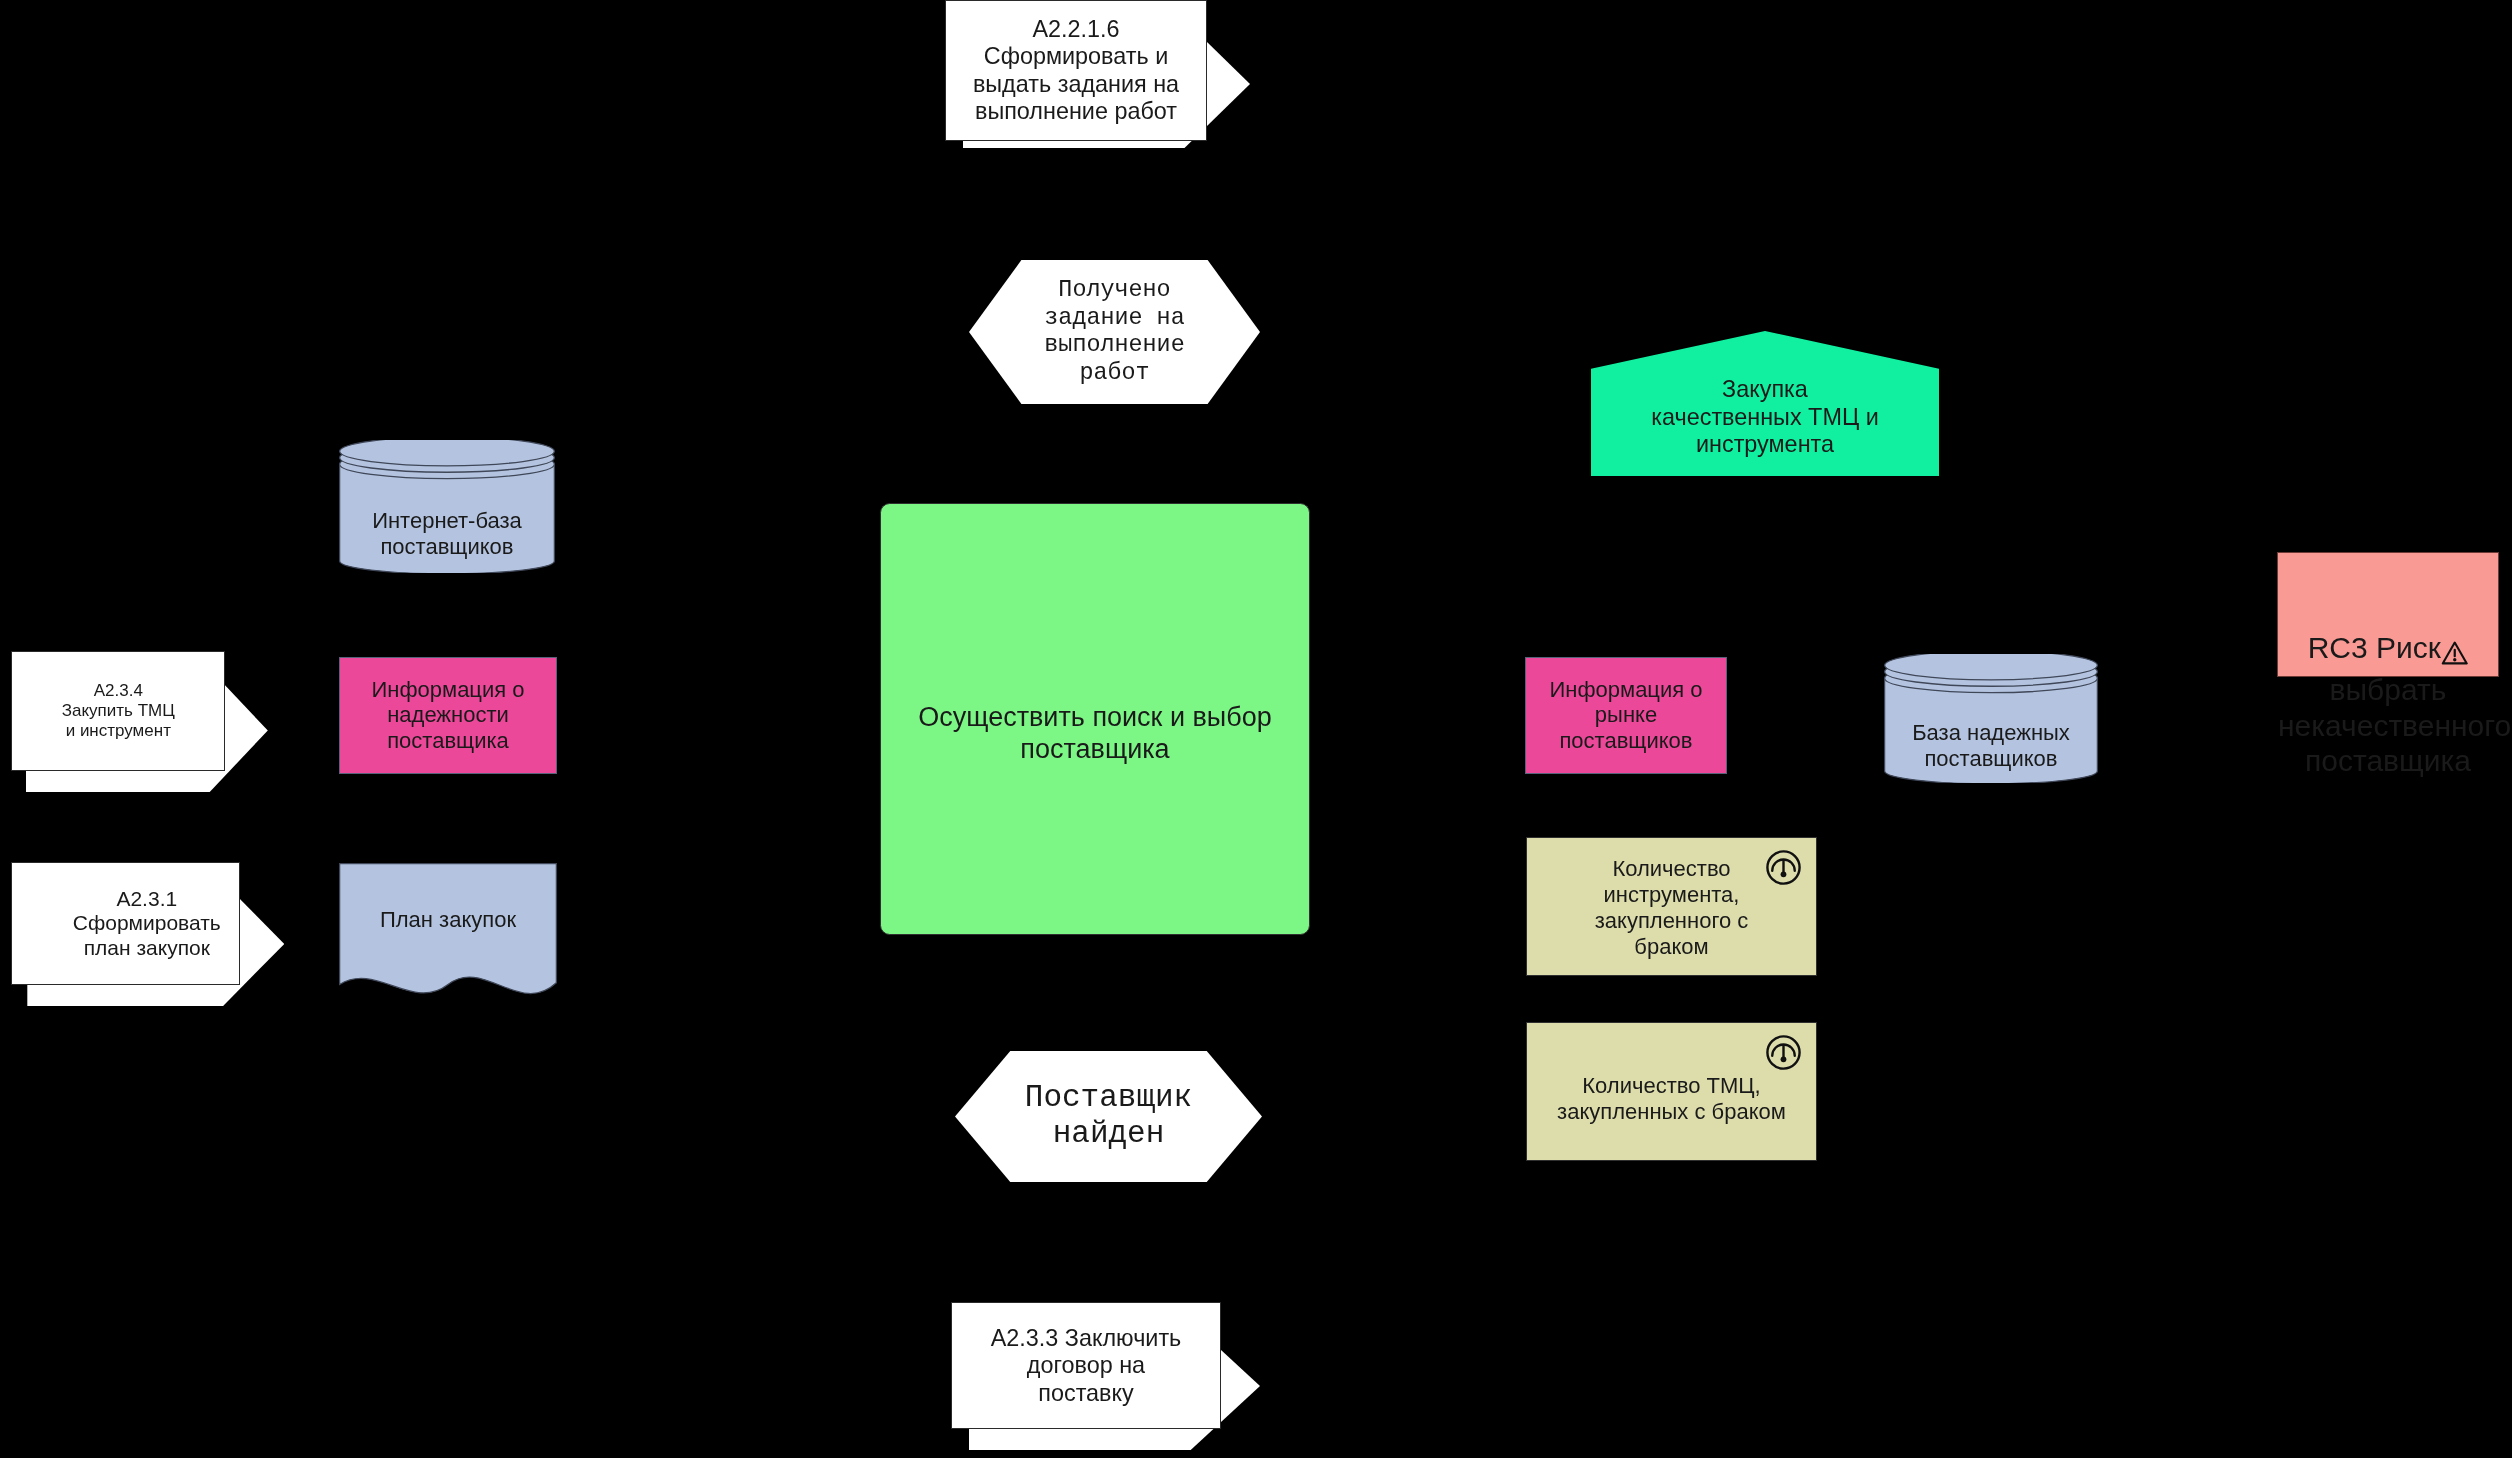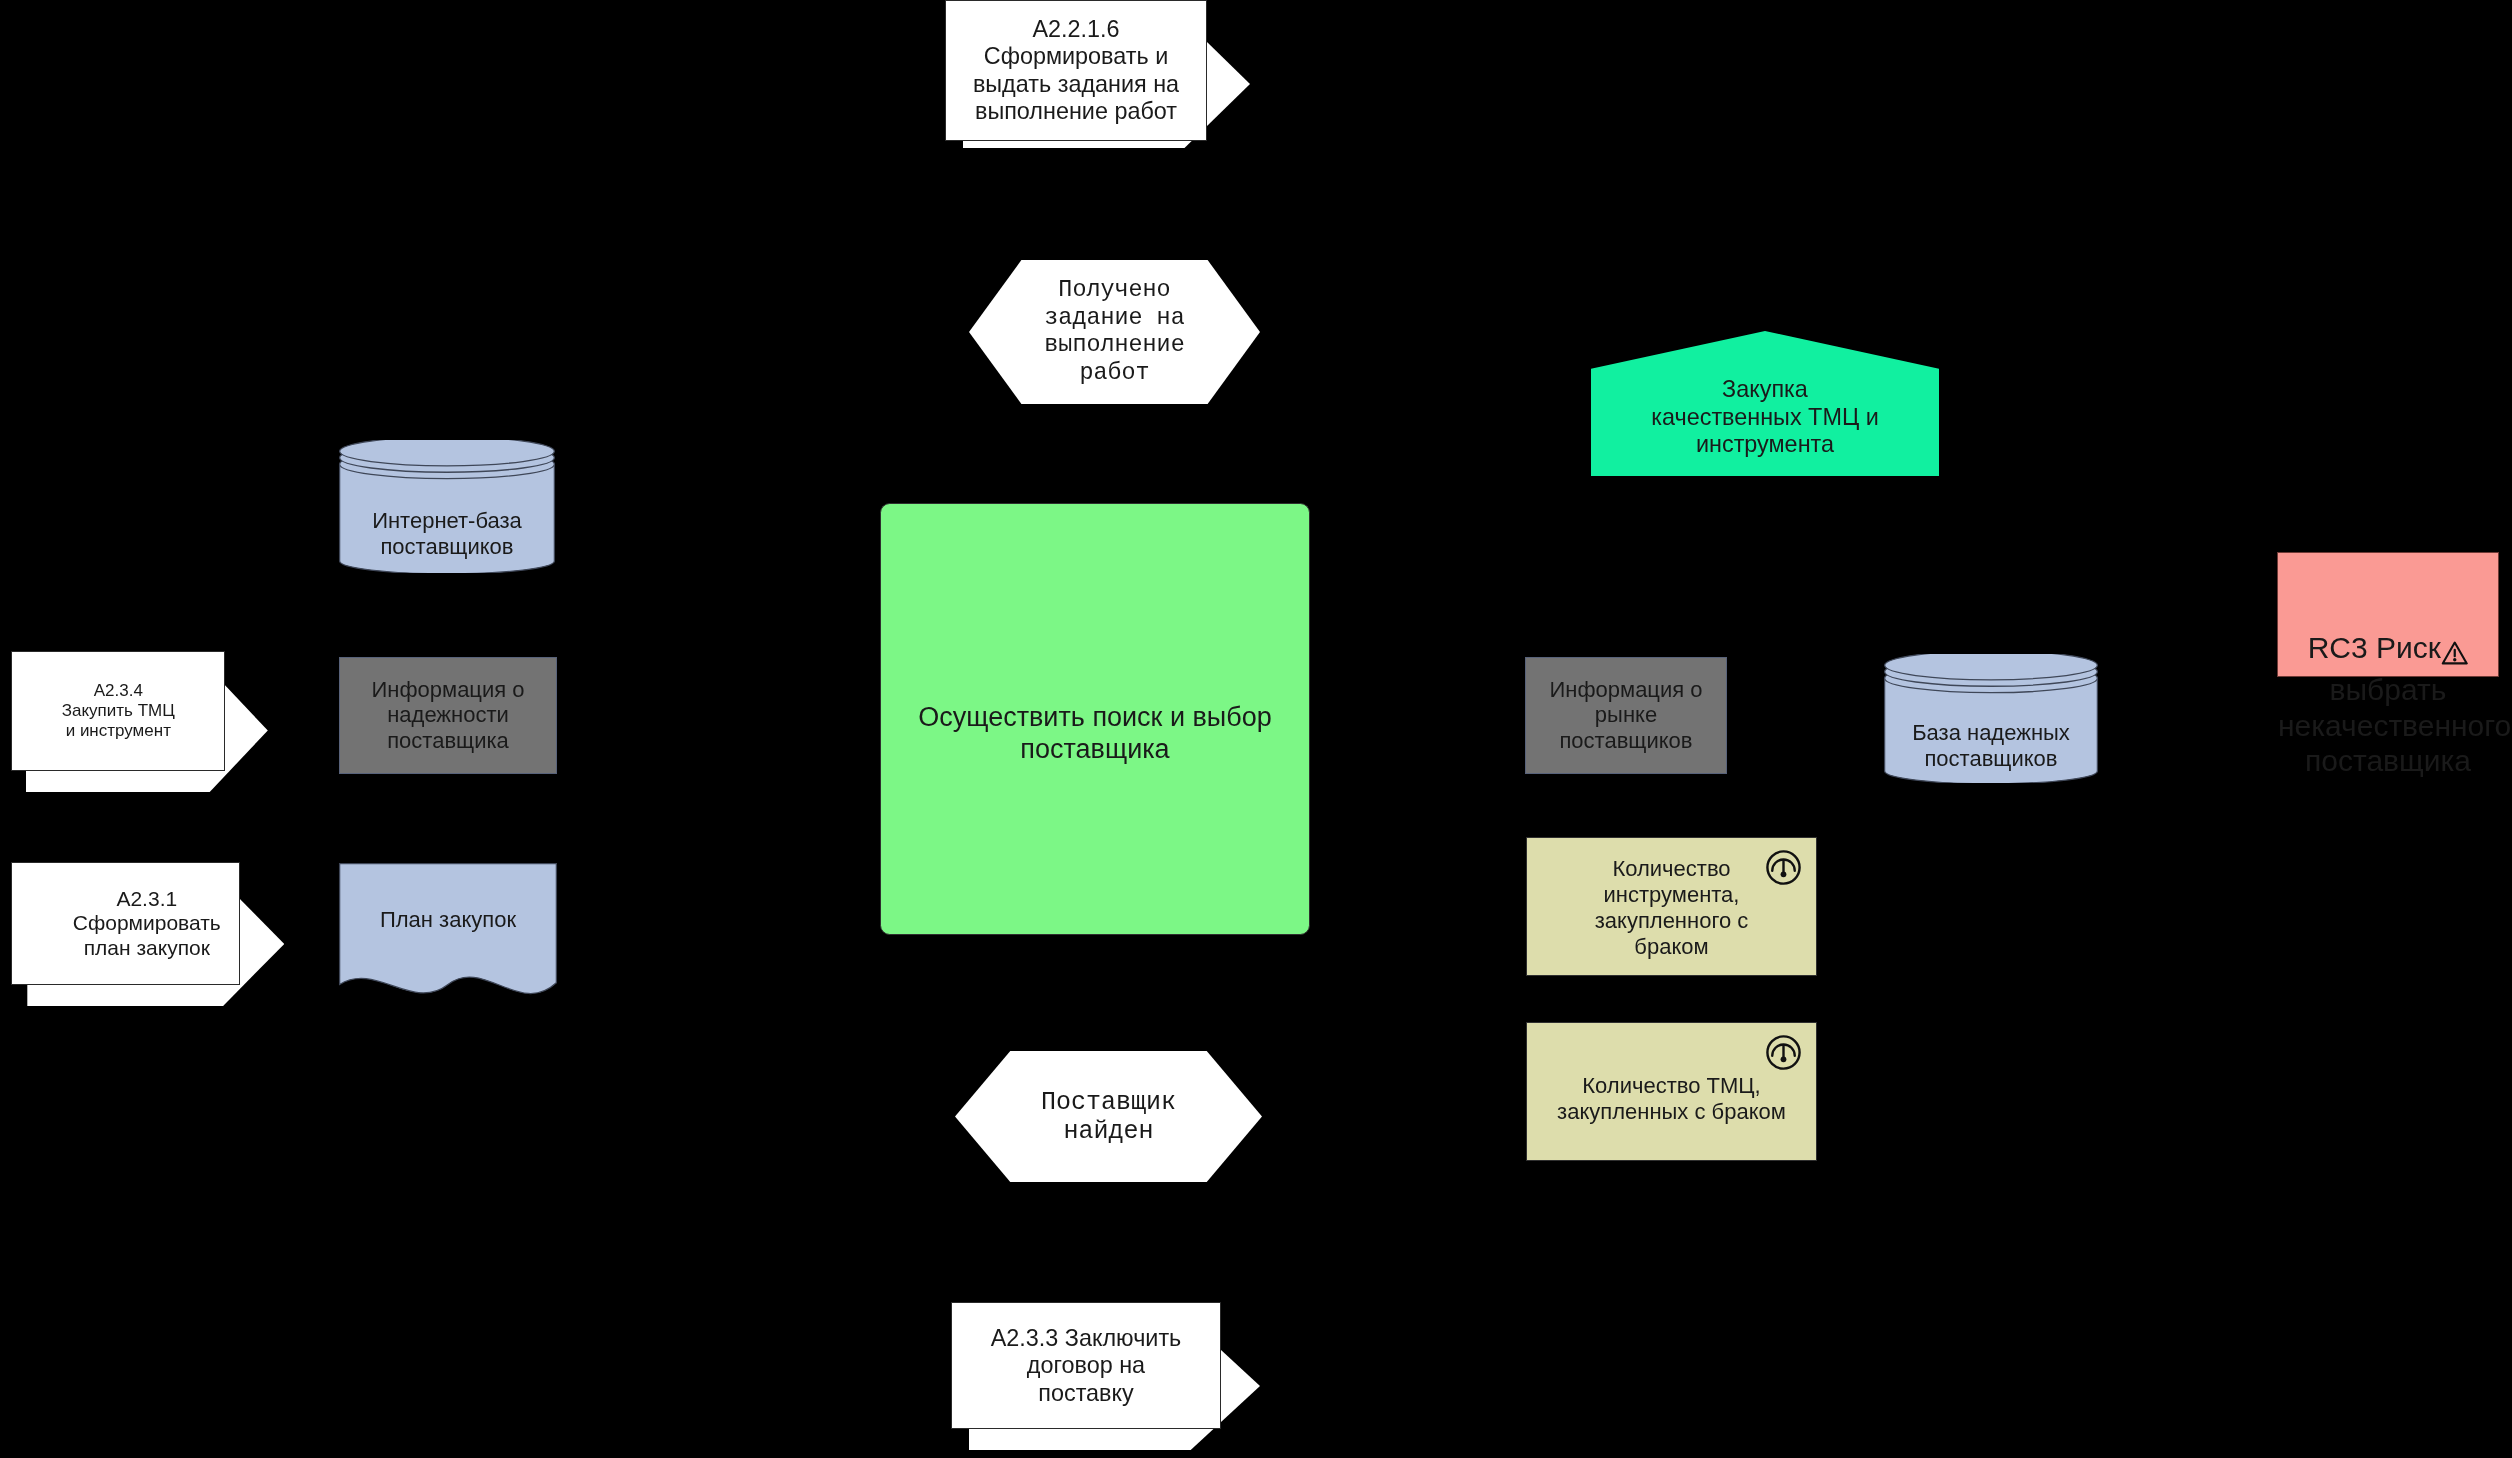--- a/index.html
+++ b/index.html
@@ -67,21 +67,21 @@
   
   .pentagon {
     position: absolute;
     background: #11f0a0;
     clip-path: polygon(50% 0%, 100% 26%, 100% 100%, 0% 100%, 0% 26%);
   }
 
   
   .info-rect {
     position: absolute;
-    background: #737373;
+    background: #ec4899;
     border: 0.8px solid #58627a;
   }
 
   
   .doc-shape { position: absolute; }
   .doc-shape svg { display: block; width: 100%; height: 100%; }
 
   
   .db-shape { position: absolute; }
   .db-shape svg { display: block; width: 100%; height: 100%; }
@@ -238,21 +238,21 @@
         <path d="M9 27 A14 14 0 0 1 37 27" fill="none" stroke="#111111" stroke-width="3" stroke-linecap="round"></path>
         <line x1="23" y1="14" x2="23" y2="29" stroke="#111111" stroke-width="3" stroke-linecap="round"></line>
         <circle cx="23" cy="31.5" r="3.6" fill="#111111"></circle>
       </svg>
     </span>
     <div class="label" style="font-size:22px; top:50px;">Количество ТМЦ,
 закупленных с браком</div>
   </div>
 
   <div class="hexagon" style="left:955px; top:1051px; width:307px; height:131px;">
-    <div class="label center-label" style="font-size:25px;">Поставщик
+    <div class="label center-label" style="font-size:31px;">Поставщик
 найден</div>
   </div>
 
   <div class="chevron-wrap" style="left:951px; top:1302px; width:323px; height:157px;text-decoration:underline;">
     <div class="chevron-arrow" style="left:18px; top:19.4px; width:291px; height:129px; clip-path: polygon(0% 0%, 76% 0%, 100% 50%, 76% 100%, 0% 100%);"></div>
     <div class="chevron-box" style="width:268px; height:125px;">
       <div class="label center-label" style="font-size:23.4px;">A2.3.3 Заключить
 договор на
 поставку</div>
     </div>

